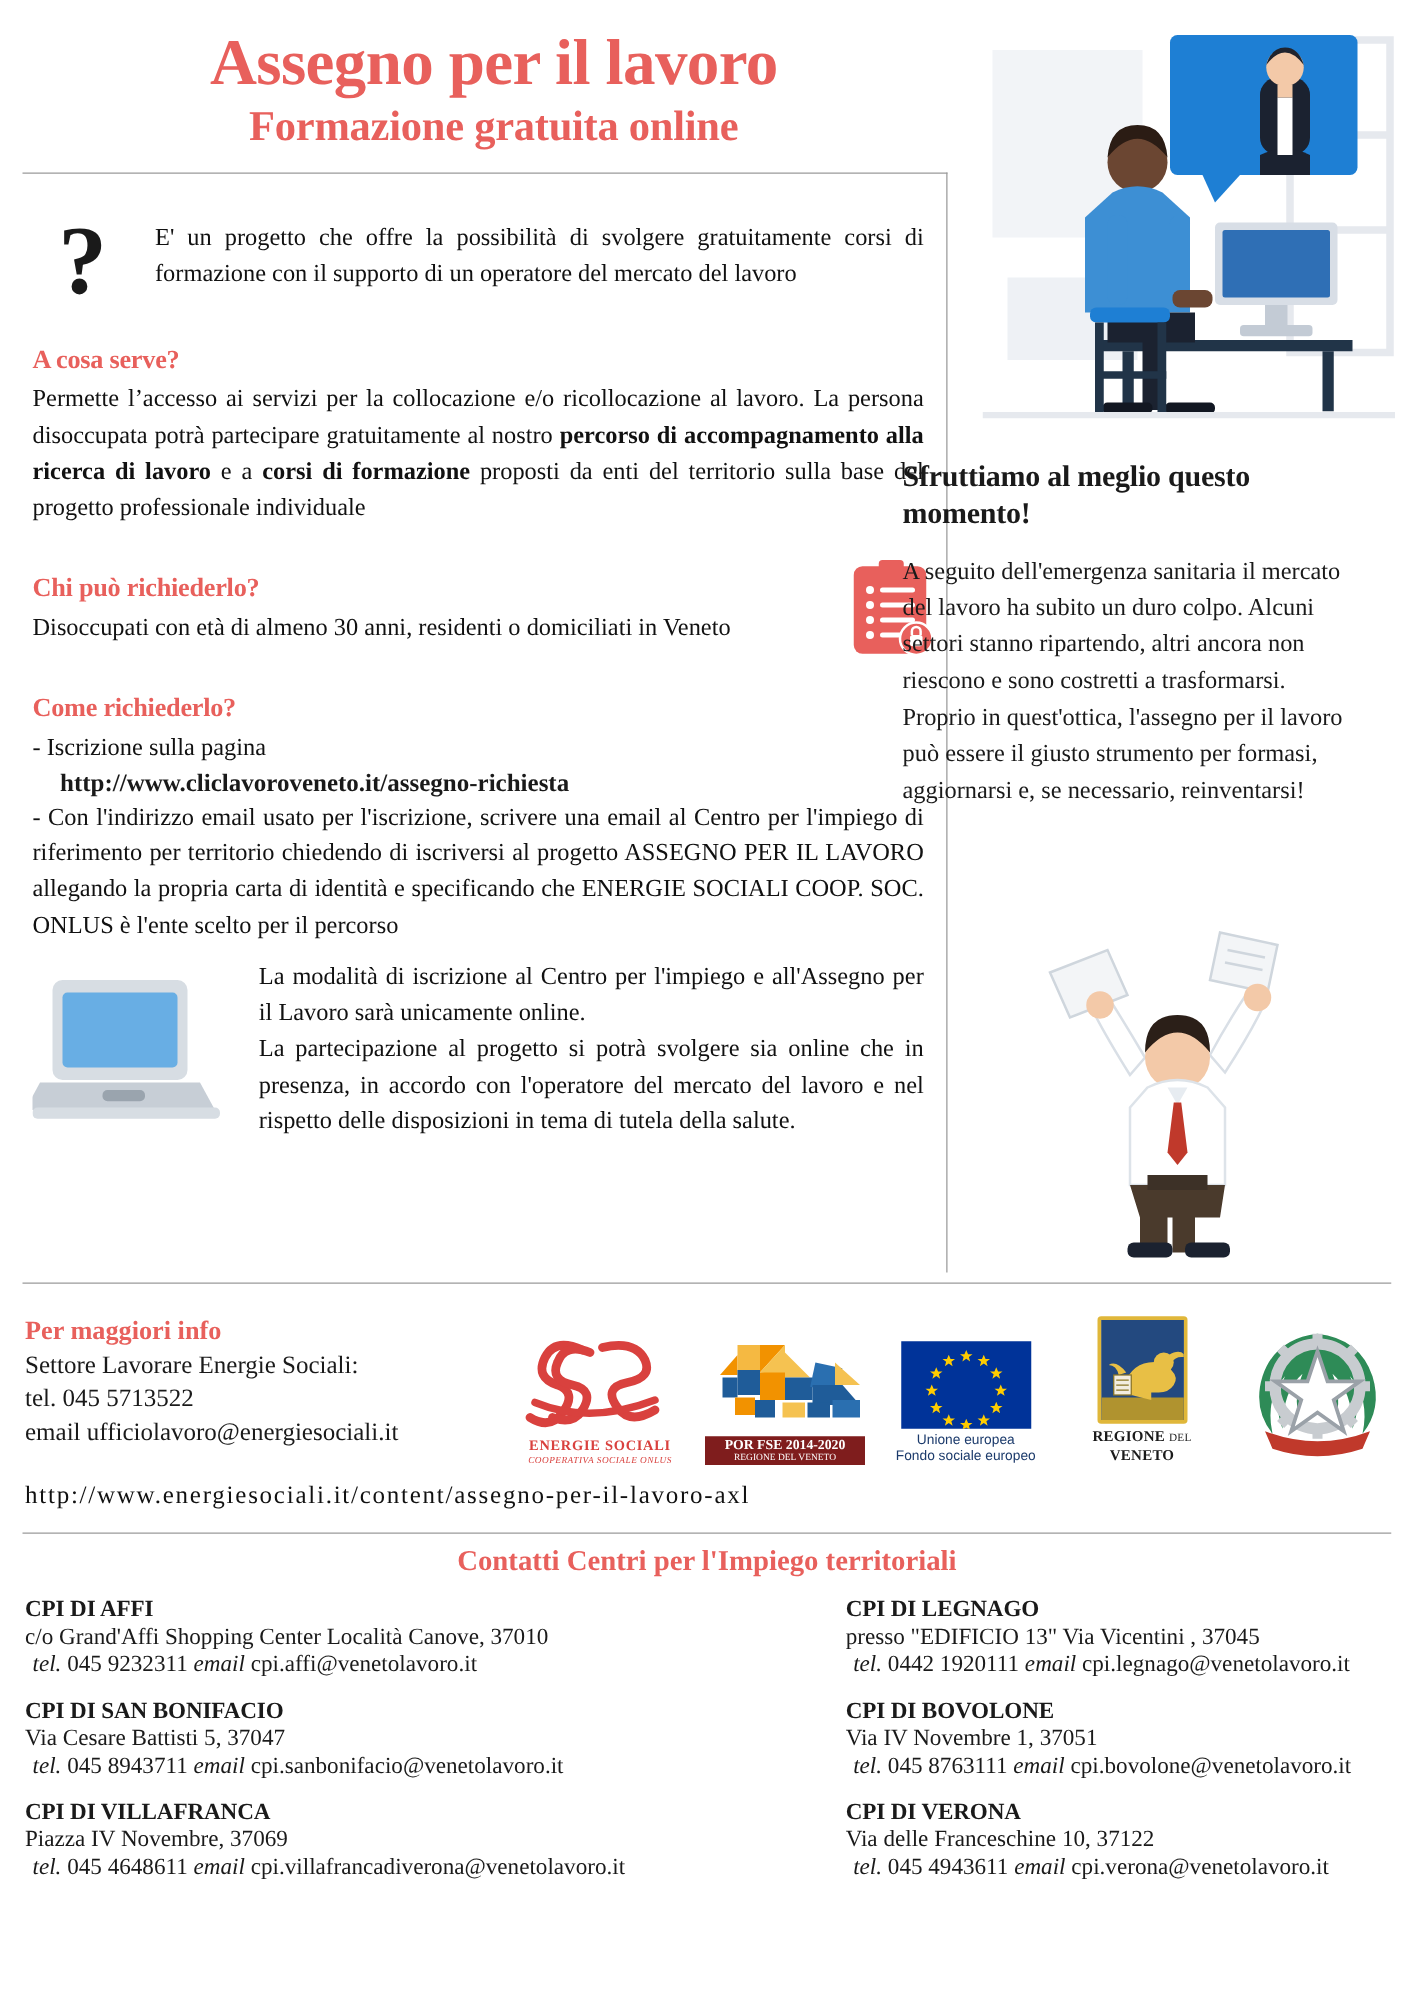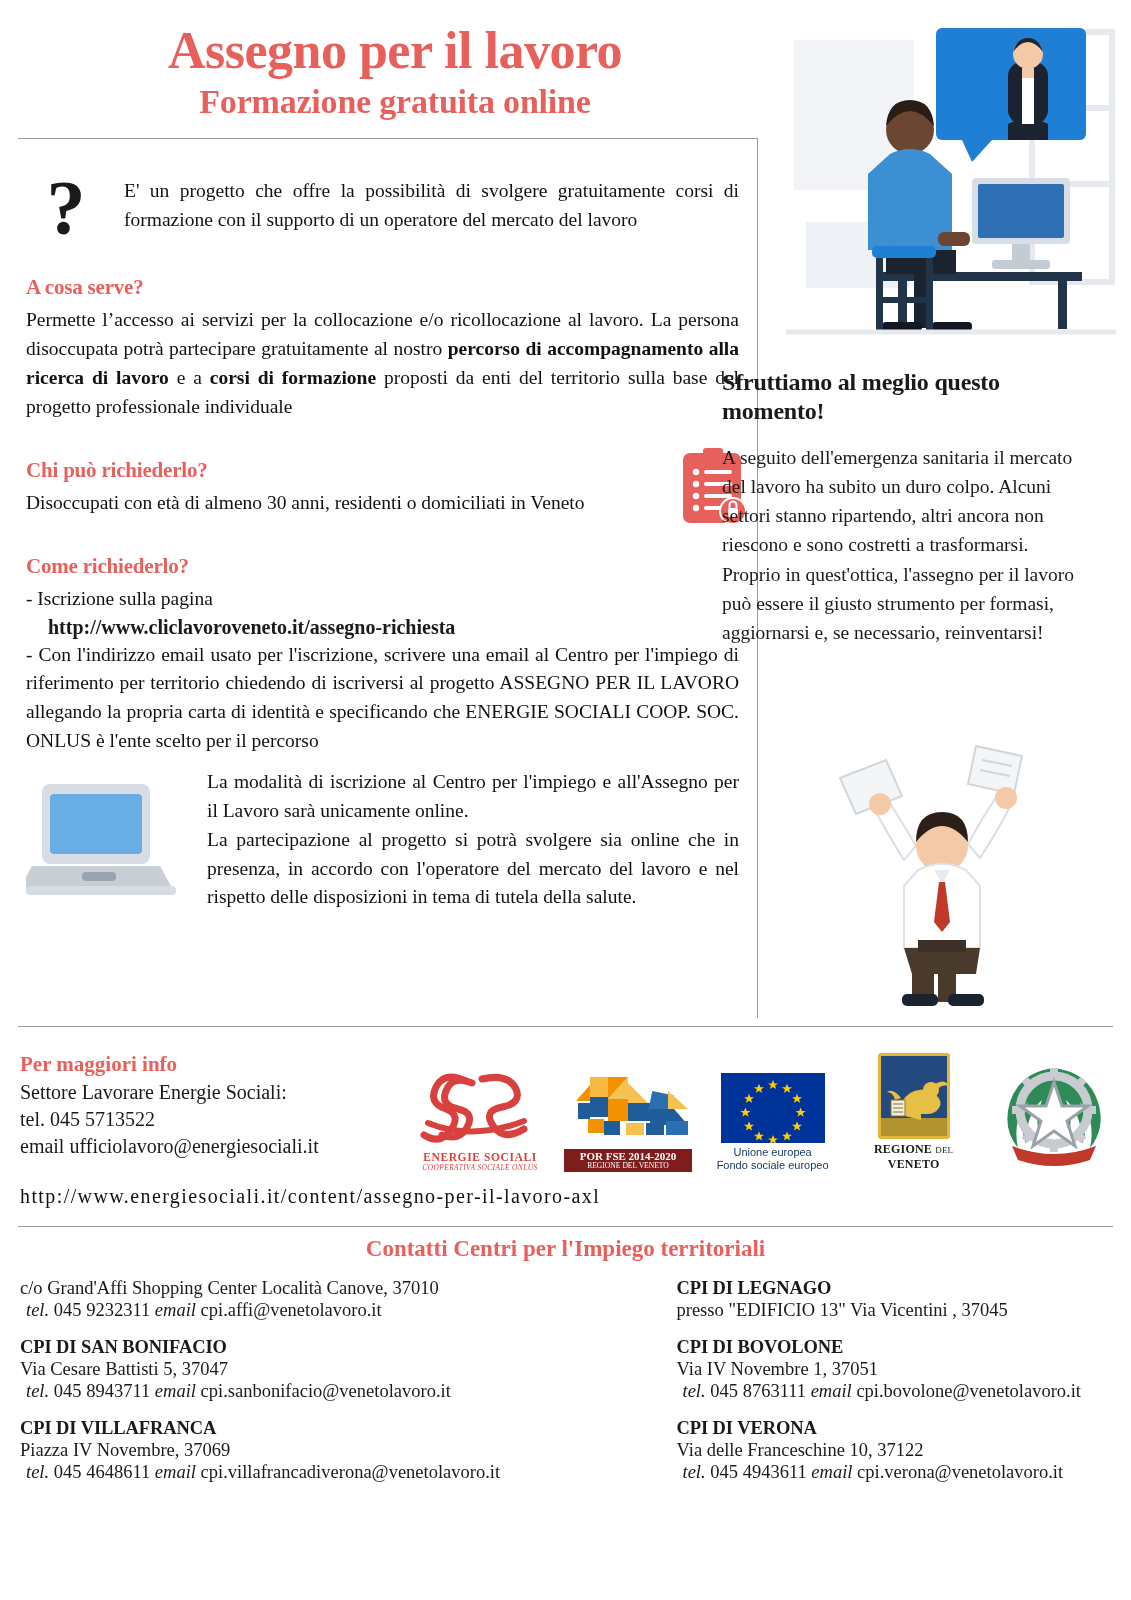--- a/index.html
+++ b/index.html
@@ -429,39 +429,41 @@
         <path d="M14 86 q42 16 84 0 l-6 14 q-36 12 -72 0z" fill="#c0392b"></path>
       </svg>
     </div>
   </div>
 
   <div class="contacts-title">Contatti Centri per l'Impiego territoriali</div>
 
   <div class="contacts">
     <div class="ccol">
       <div class="centre">
+        <p class="cname">CPI DI AFFI</p>
         <p class="caddr">c/o Grand'Affi Shopping Center  Località Canove, 37010</p>
         <p class="cline"><i>tel.</i> <span>045 9232311</span> <i>email</i> <span>cpi.affi@venetolavoro.it</span></p>
       </div>
       <div class="centre">
         <p class="cname">CPI DI SAN BONIFACIO</p>
         <p class="caddr">Via Cesare Battisti 5, 37047</p>
         <p class="cline"><i>tel.</i> <span>045 8943711</span> <i>email</i> <span>cpi.sanbonifacio@venetolavoro.it</span></p>
       </div>
       <div class="centre">
         <p class="cname">CPI DI VILLAFRANCA</p>
         <p class="caddr">Piazza IV Novembre, 37069</p>
         <p class="cline"><i>tel.</i> <span>045 4648611</span> <i>email</i> <span>cpi.villafrancadiverona@venetolavoro.it</span></p>
       </div>
     </div>
 
     <div class="ccol right">
       <div class="centre">
         <p class="cname">CPI DI LEGNAGO</p>
         <p class="caddr">presso "EDIFICIO 13" Via Vicentini , 37045</p>
+        <p class="cline"><i>tel.</i> <span>0442 1920111</span> <i>email</i> <span>cpi.legnago@venetolavoro.it</span></p>
       </div>
       <div class="centre">
         <p class="cname">CPI DI BOVOLONE</p>
         <p class="caddr">Via IV Novembre 1, 37051</p>
         <p class="cline"><i>tel.</i> <span>045 8763111</span> <i>email</i> <span>cpi.bovolone@venetolavoro.it</span></p>
       </div>
       <div class="centre">
         <p class="cname">CPI DI VERONA</p>
         <p class="caddr">Via delle Franceschine 10, 37122</p>
         <p class="cline"><i>tel.</i> <span>045 4943611</span> <i>email</i> <span>cpi.verona@venetolavoro.it</span></p>

